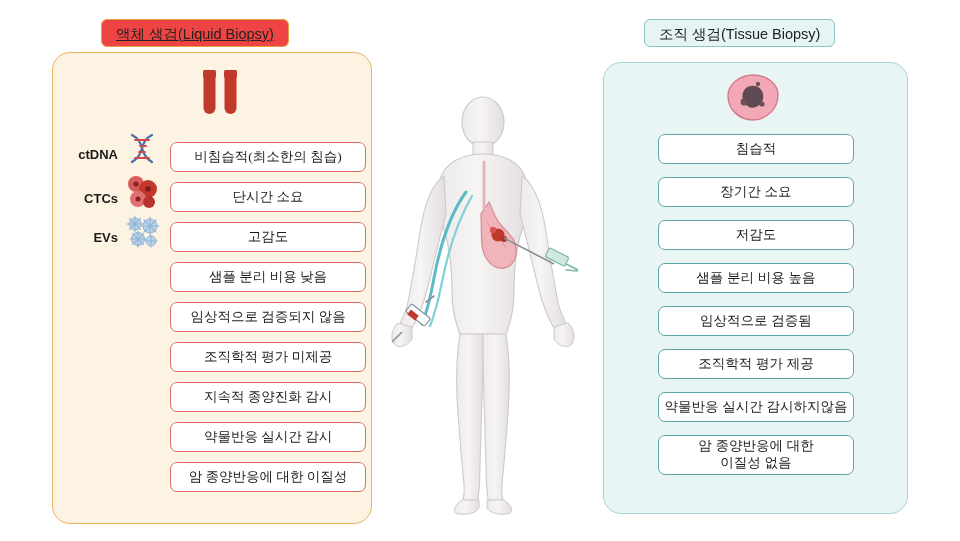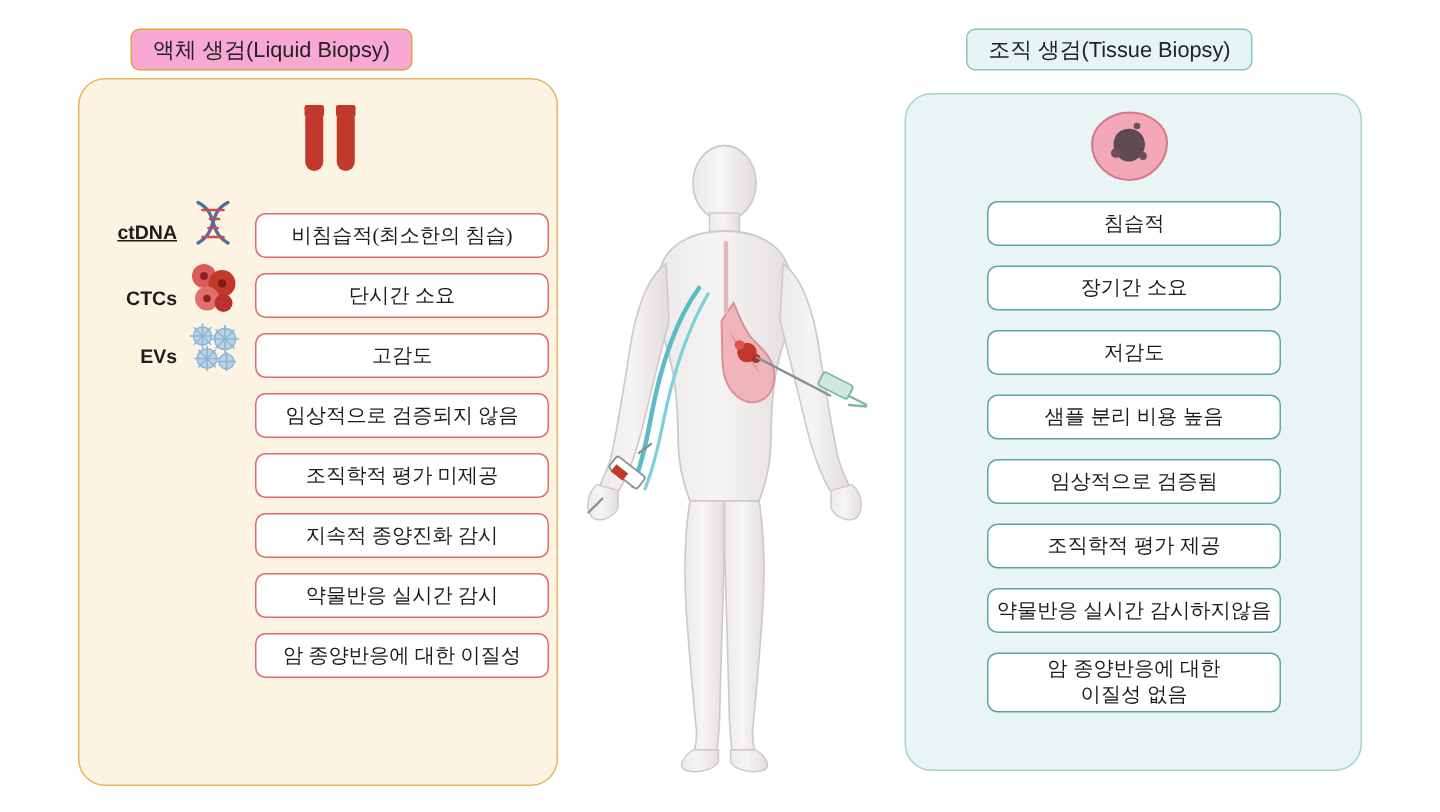--- a/index.html
+++ b/index.html
@@ -25,24 +25,25 @@
     line-height: 28px;
     text-align: center;
     border-radius: 6px;
     font-size: 14.5px;
     color: #222222;
     white-space: nowrap;
     padding: 0 14px;
     box-sizing: border-box;
   }
   #liquid-title {
-    left: 87px;
+    left: 101px;
     top: 19px;
     border: 1.6px solid #e2a23b;
-    background: #f9a8d4;
+    background: #ef4444;
+    text-decoration: underline;
   }
   #tissue-title {
     left: 644px;
     top: 19px;
     border: 1.6px solid #8fc4c4;
     background: #e6f4f4;
   }
 
   
   .panel {
@@ -112,21 +113,21 @@
 
   
   .marker-label {
     position: absolute;
     font-size: 13px;
     font-weight: bold;
     color: #1c1c1c;
     text-align: right;
     width: 62px;
   }
-  #marker-ctdna { left: 56px; top: 147px; text-decoration: underline; }
+  #marker-ctdna { left: 56px; top: 147px; }
   #marker-ctcs  { left: 56px; top: 191px; }
   #marker-evs   { left: 56px; top: 230px; }
 
   .marker-icon {
     position: absolute;
   }
 
   
   #tubes-icon {
     position: absolute;
@@ -230,20 +231,21 @@
         <line x1="29" y1="23" x2="29" y2="35"></line>
           <line x1="23" y1="29" x2="35" y2="29"></line>
       </g>
     </svg>
   </div>
 
   <div class="pill-list" id="liquid-pills">
     <div class="pill">비침습적(최소한의 침습)</div>
     <div class="pill">단시간 소요</div>
     <div class="pill">고감도</div>
+    <div class="pill">샘플 분리 비용 낮음</div>
     <div class="pill">임상적으로 검증되지 않음</div>
     <div class="pill">조직학적 평가 미제공</div>
     <div class="pill">지속적 종양진화 감시</div>
     <div class="pill">약물반응 실시간 감시</div>
     <div class="pill">암 종양반응에 대한 이질성</div>
   </div>
 
   <div class="panel" id="tissue-panel"></div>
 
   <div id="tumor-icon">

